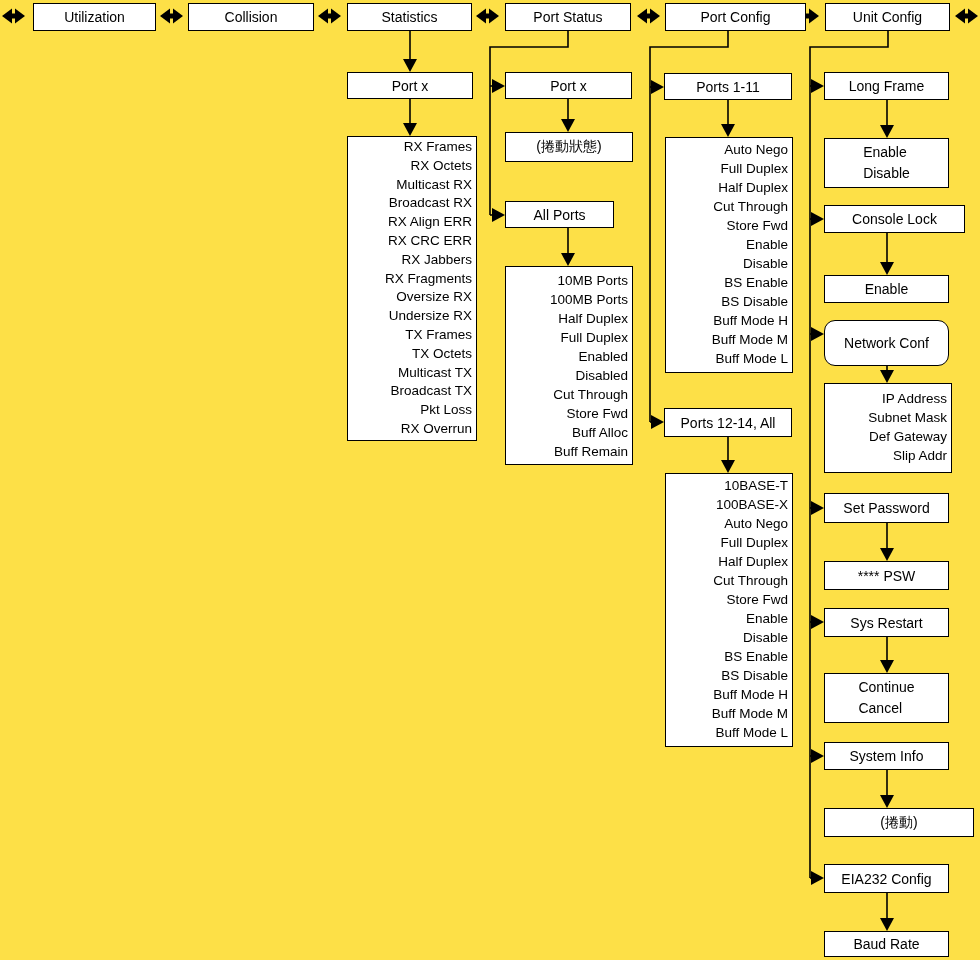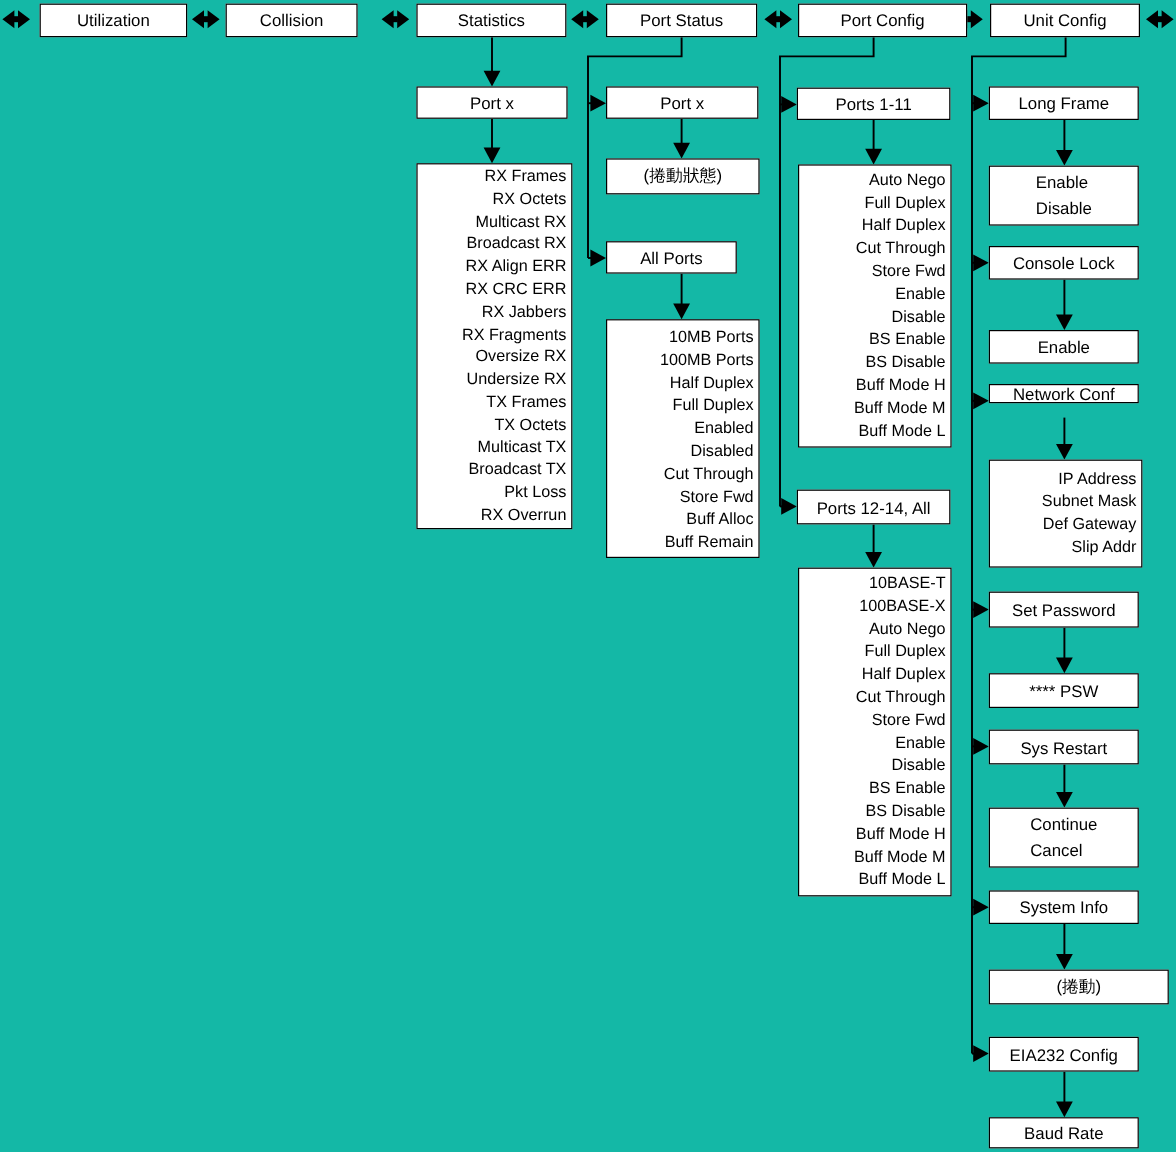--- a/index.html
+++ b/index.html
@@ -1,17 +1,17 @@
 <!DOCTYPE html>
 <html><head>
 <meta charset="utf-8">
 <style>
   html, body { margin:0; padding:0; background:#ffffff; }
   body { font-family:"Liberation Sans", sans-serif; color:#000; }
-  #canvas { position:relative; width:980px; height:960px; background:#14b8a6; overflow:hidden; }
+  #canvas { position:relative; width:980px; height:960px; background:#fde047; overflow:hidden; }
   #wires { position:absolute; left:0; top:0; z-index:0; }
   .bx {
     position:absolute; box-sizing:border-box;
     background:#ffffff; border:1.5px solid #000000;
     display:flex; align-items:center; justify-content:center;
     font-size:14px; z-index:1; white-space:nowrap; overflow:hidden;
   }
   .bx.list {
     display:block; text-align:right;
     font-size:13.5px; line-height:19px;
@@ -143,21 +143,21 @@
     </g>
     <g>
       <line class="wire" x1="887" y1="893" x2="887" y2="919"></line>
         <polygon class="head" points="880,918 894,918 887,931"></polygon>
     </g>
   </svg>
 
   <div class="bx" style="left:33px;  top:3px; width:123px; height:28px;">
       <span>Utilization</span>
     </div>
-  <div class="bx" style="left:188px; top:3px; width:110px; height:28px;">
+  <div class="bx" style="left:188px; top:3px; width:126px; height:28px;">
       <span>Collision</span>
     </div>
   <div class="bx" style="left:347px; top:3px; width:125px; height:28px;">
       <span>Statistics</span>
     </div>
   <div class="bx" style="left:505px; top:3px; width:126px; height:28px;">
       <span>Port Status</span>
     </div>
   <div class="bx" style="left:665px; top:3px; width:141px; height:28px;">
       <span>Port Config</span>
@@ -249,27 +249,27 @@
 
   <div class="bx" style="left:824px; top:72px; width:125px; height:28px;">
       <span>Long Frame</span>
     </div>
   <div class="bx multi" style="left:824px; top:138px; width:125px; height:50px;">
       <div class="lines">
         <div class="line">Enable</div>
         <div class="line">Disable</div>
       </div>
     </div>
-  <div class="bx" style="left:824px; top:205px; width:125px; height:28px;">
+  <div class="bx" style="left:824px; top:205px; width:141px; height:28px;">
       <span>Console Lock</span>
     </div>
   <div class="bx" style="left:824px; top:275px; width:125px; height:28px;">
       <span>Enable</span>
     </div>
-  <div class="bx" style="left:824px; top:320px; width:125px; height:16px;">
+  <div class="bx" style="left:824px; top:320px; width:125px; height:46px;border-radius:11px;">
       <span>Network Conf</span>
     </div>
   <div class="bx list" style="left:824px; top:383px; width:128px; height:90px; padding-top:5px;">
       <div class="line">IP Address</div>
       <div class="line">Subnet Mask</div>
       <div class="line">Def Gateway</div>
       <div class="line">Slip Addr</div>
     </div>
   <div class="bx" style="left:824px; top:493px; width:125px; height:30px;">
       <span>Set Password</span>

